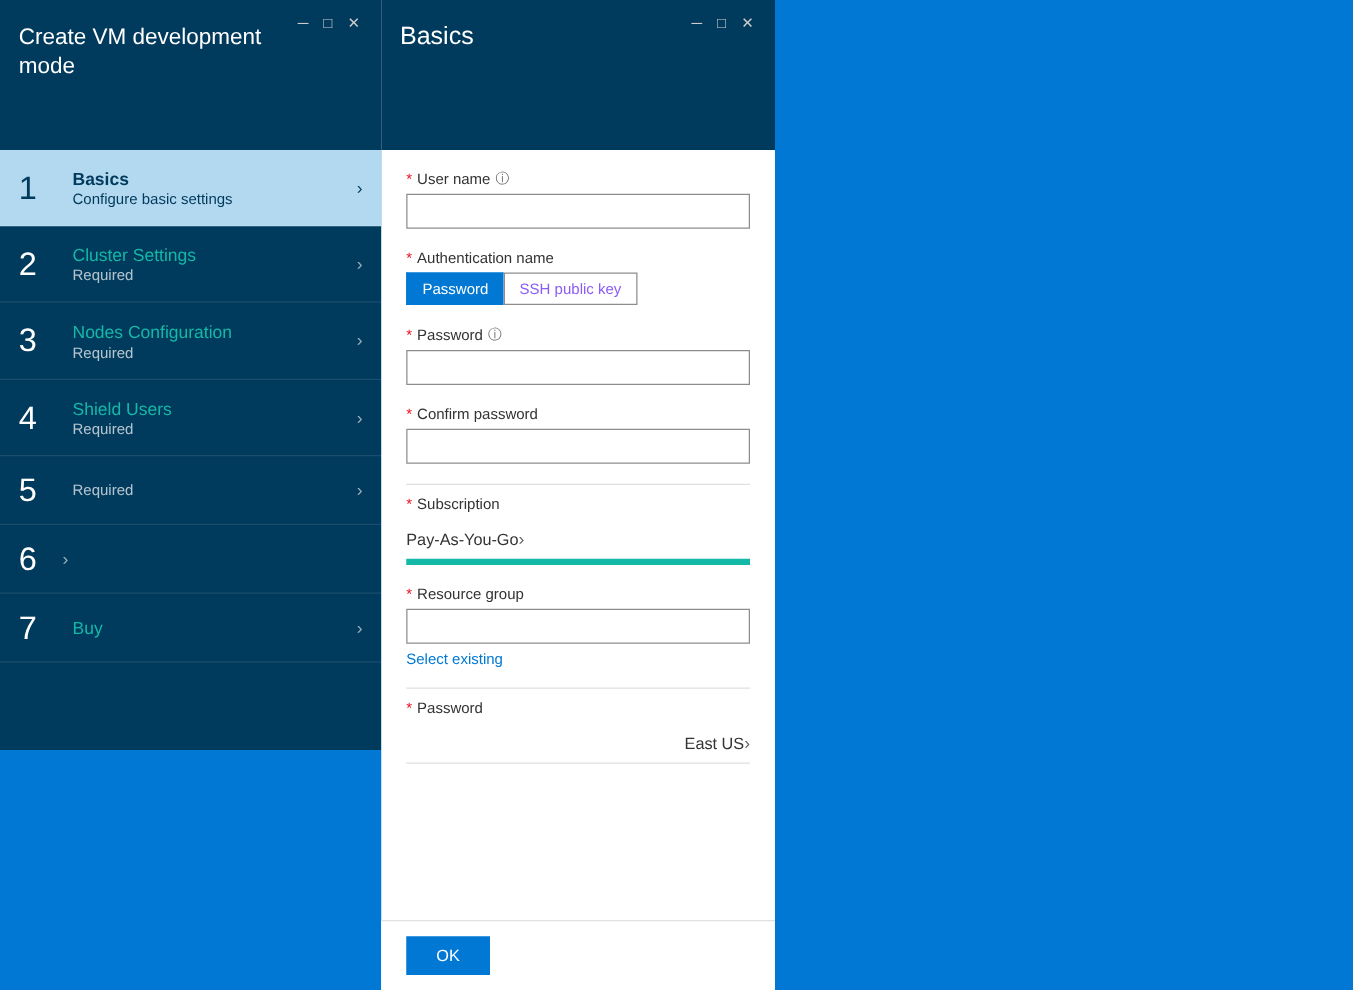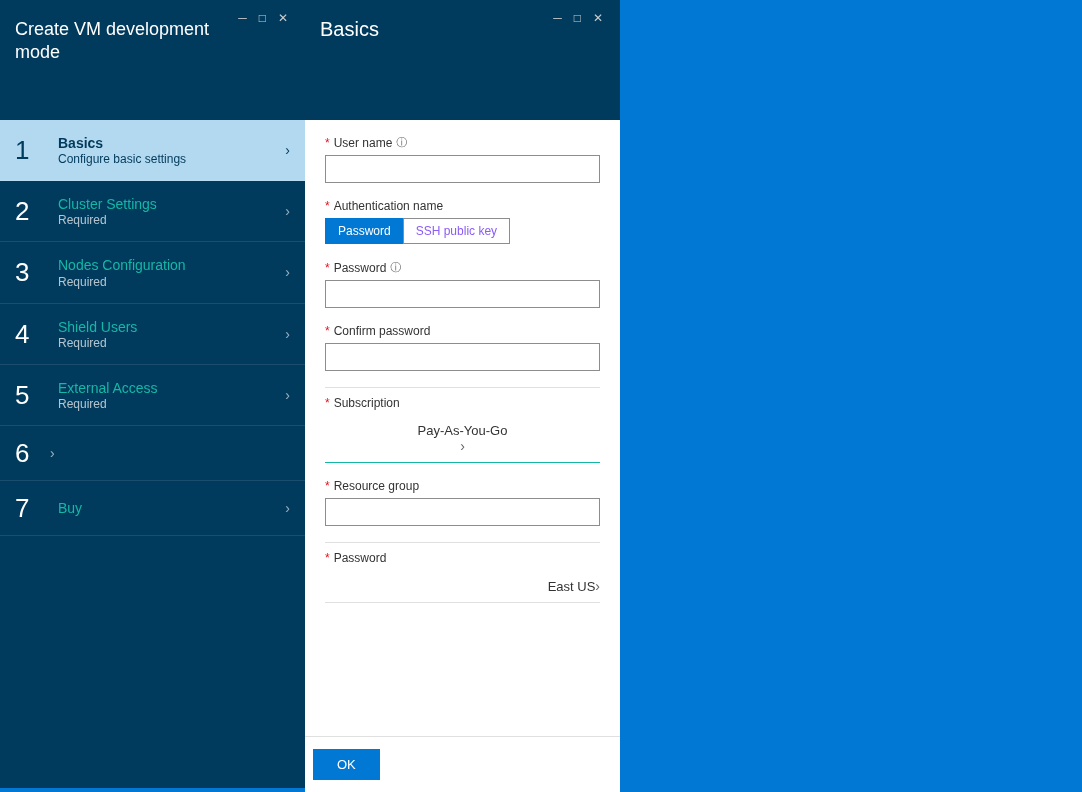--- a/index.html
+++ b/index.html
@@ -5,21 +5,21 @@
     * { box-sizing: border-box; margin: 0; padding: 0; }
     body { font-family: 'Segoe UI', Arial, sans-serif; background: #0078d4; width: 1082px; height: 792px; overflow: hidden; display: flex; }
 
     
     .left-panel {
       width: 305px;
       min-width: 305px;
       background: #003a5c;
       display: flex;
       flex-direction: column;
-      height: 788px;
+      height: 600px;
       position: relative;
     }
 
     .left-panel-header {
       background: #003a5c;
       padding: 10px 15px 15px 15px;
       display: flex;
       align-items: flex-start;
       justify-content: space-between;
       min-height: 120px;
@@ -210,23 +210,22 @@
     }
 
     .auth-btn:first-child {
       border-right: none;
     }
 
     .subscription-row {
       display: flex;
       align-items: center;
       padding: 8px 0;
-      border-bottom: 1px solid #14b8a6;
-      cursor: pointer;
-      flex-direction: column;
+      border-bottom: 5px solid #14b8a6;
+      cursor: pointer;
     }
 
     .subscription-value {
       font-size: 13px;
       color: #333;
     }
 
     .chevron-right {
       color: #666;
       font-size: 14px;
@@ -255,21 +254,21 @@
       color: #333;
     }
 
     .divider-line {
       border: none;
       border-top: 1px solid #e0e0e0;
       margin: 8px 0;
     }
 
     .bottom-bar {
-      padding: 12px 8px;
+      padding: 12px 20px;
       background: white;
       border-top: 1px solid #e0e0e0;
     }
 
     .ok-button {
       background: #0078d4;
       color: white;
       border: none;
       padding: 8px 24px;
       font-size: 13px;
@@ -332,21 +331,20 @@
       <div class="nav-text">
         <div class="nav-title">Shield Users</div>
         <div class="nav-subtitle">Required</div>
       </div>
       <span class="nav-chevron">›</span>
     </div>
 
     <div class="nav-item">
       <span class="nav-number">5</span>
       <div class="nav-text">
-        <div class="nav-title">External Access</div>
         <div class="nav-subtitle">Required</div>
       </div>
       <span class="nav-chevron">›</span>
     </div>
 
     <div class="nav-item">
       <span class="nav-number">6</span>
       <span class="nav-chevron">›</span>
     </div>
 
@@ -423,20 +421,21 @@
         <span class="chevron-right">›</span>
       </div>
     </div>
 
     <div class="form-group">
       <div class="form-label">
         <span class="required-star">*</span>
         <span>Resource group</span>
       </div>
       <input type="text" class="form-input" value="" style="">
+      <a class="select-existing-link">Select existing</a>
     </div>
 
     <hr class="divider-line">
 
     <div class="form-group">
       <div class="form-label">
         <span class="required-star">*</span>
         <span>Password</span>
       </div>
       <div class="location-row">

